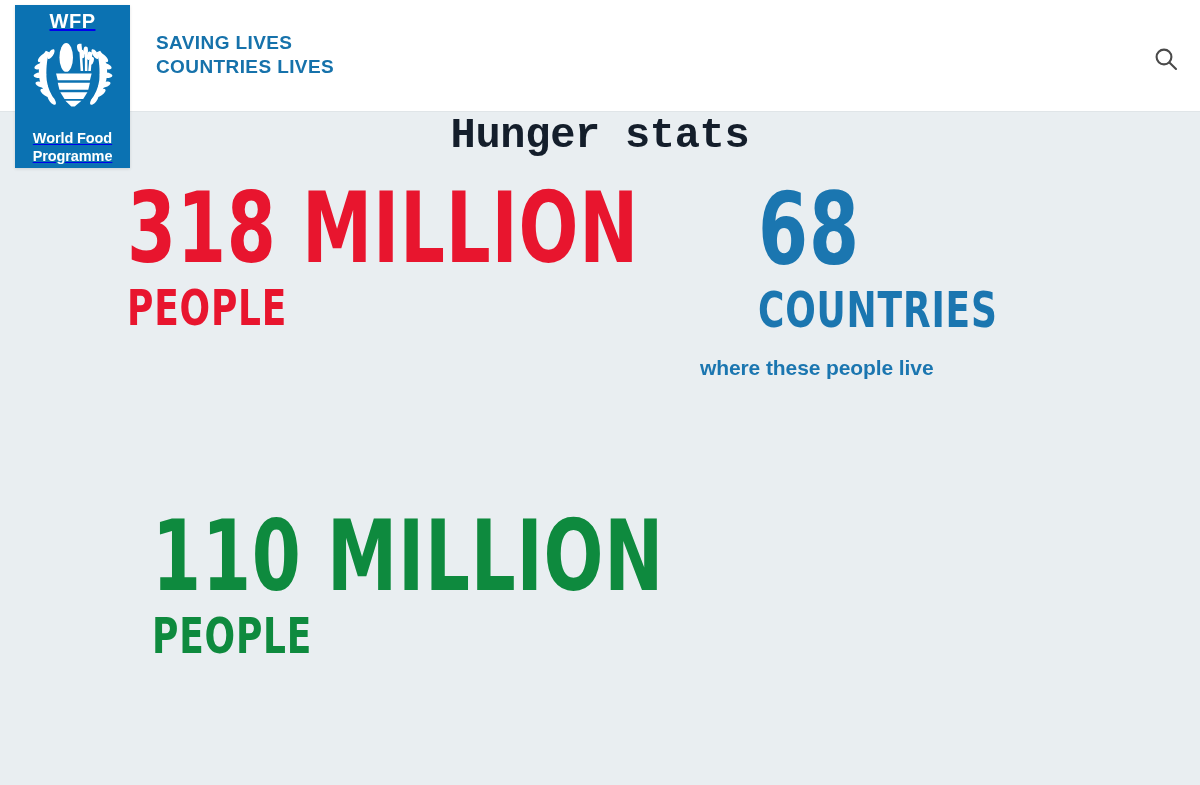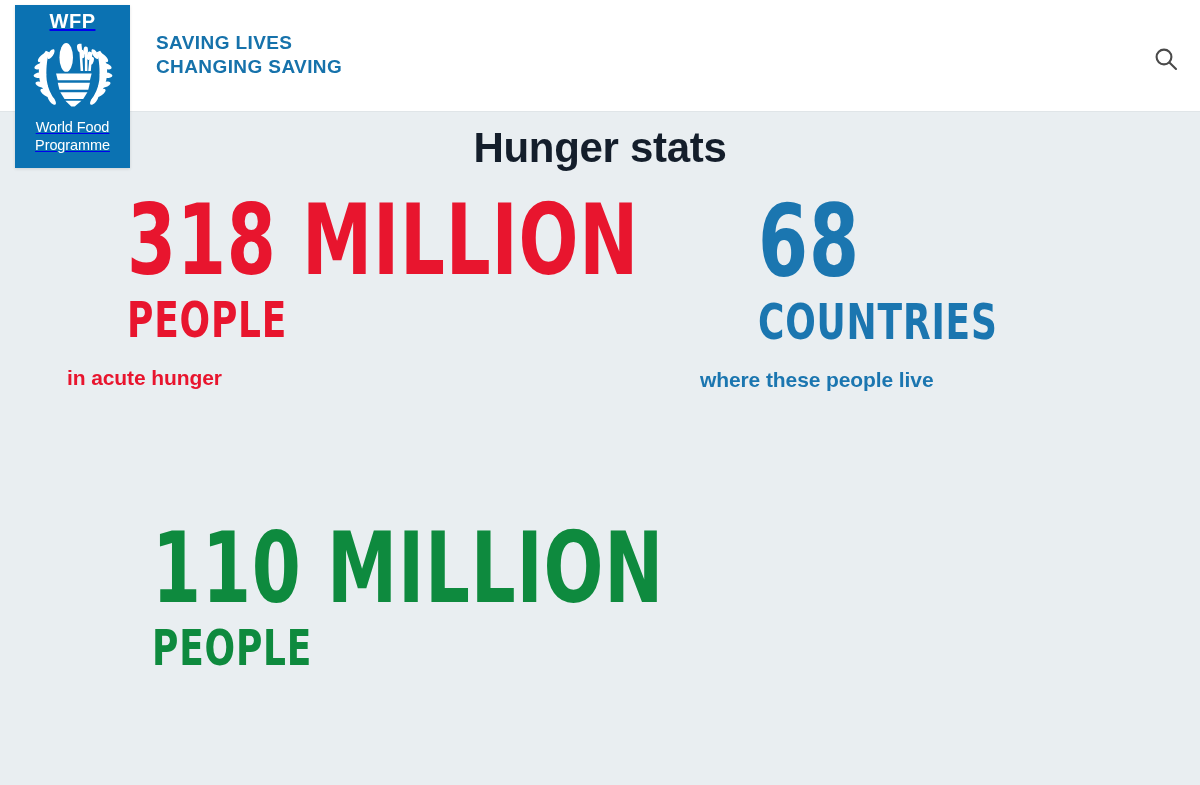--- a/index.html
+++ b/index.html
@@ -54,24 +54,24 @@
 
   .brand-logo .emblem {
     width: 86px;
     height: 78px;
     margin-top: 1px;
   }
 
   .brand-logo .org-name {
     color: #ffffff;
     font-size: 14.5px;
-    font-weight: normal;
+    font-weight: bold;
     line-height: 1.25;
     text-align: center;
-    margin-top: 8px;
+    margin-top: 19px;
     letter-spacing: -0.1px;
   }
 
   .tagline {
     position: absolute;
     left: 156px;
     top: 31px;
     color: #1672ab;
     font-size: 19px;
     font-weight: bold;
@@ -102,22 +102,23 @@
     width: 1200px;
     height: 673px;
     background: #e9eef1;
   }
 
   .page-title {
     text-align: center;
     color: #141e2b;
     font-size: 42px;
     font-weight: bold;
-    padding-top: 12px;
+    padding-top: 0;
     letter-spacing: -0.3px;
+    font-family: Liberation Mono, monospace;
   }
 
   .stats-row {
     position: relative;
     height: 230px;
     margin-top: 22px;
   }
 
   .stat-block { text-align: left; }
 
@@ -220,42 +221,41 @@
   </span>
 
   <span class="org-name">
     <span>World Food</span><br>
     <span>Programme</span>
   </span>
 </a>
 
 <div class="tagline">
   <div>SAVING LIVES</div>
-  <div>CHANGING SAVING</div>
+  <div>COUNTRIES LIVES</div>
 </div>
 
 <button class="search-button">
   <span>
     <svg width="26" height="26" viewBox="0 0 26 26" aria-hidden="true">
       <circle cx="11" cy="11" r="7.4" fill="none" stroke="#4a4a4a" stroke-width="2.1"></circle>
       <line x1="16.4" y1="16.4" x2="23" y2="23" stroke="#4a4a4a" stroke-width="2.1" stroke-linecap="round"></line>
     </svg>
   </span>
 </button>
 
 <main class="stats-page">
 
   <h1 class="page-title">Hunger stats</h1>
 
   <div class="stats-row">
 
     <div class="stat-block stat-row-left">
       <div class="stat-value c-red">318 MILLION</div>
       <div class="stat-unit c-red">PEOPLE</div>
-      <div class="stat-caption c-red">in acute hunger</div>
     </div>
 
     <div class="stat-block stat-row-right">
       <div class="stat-value c-blue">68</div>
       <div class="stat-unit c-blue">COUNTRIES</div>
       <div class="stat-caption c-blue">where these people live</div>
     </div>
 
   </div>
 

